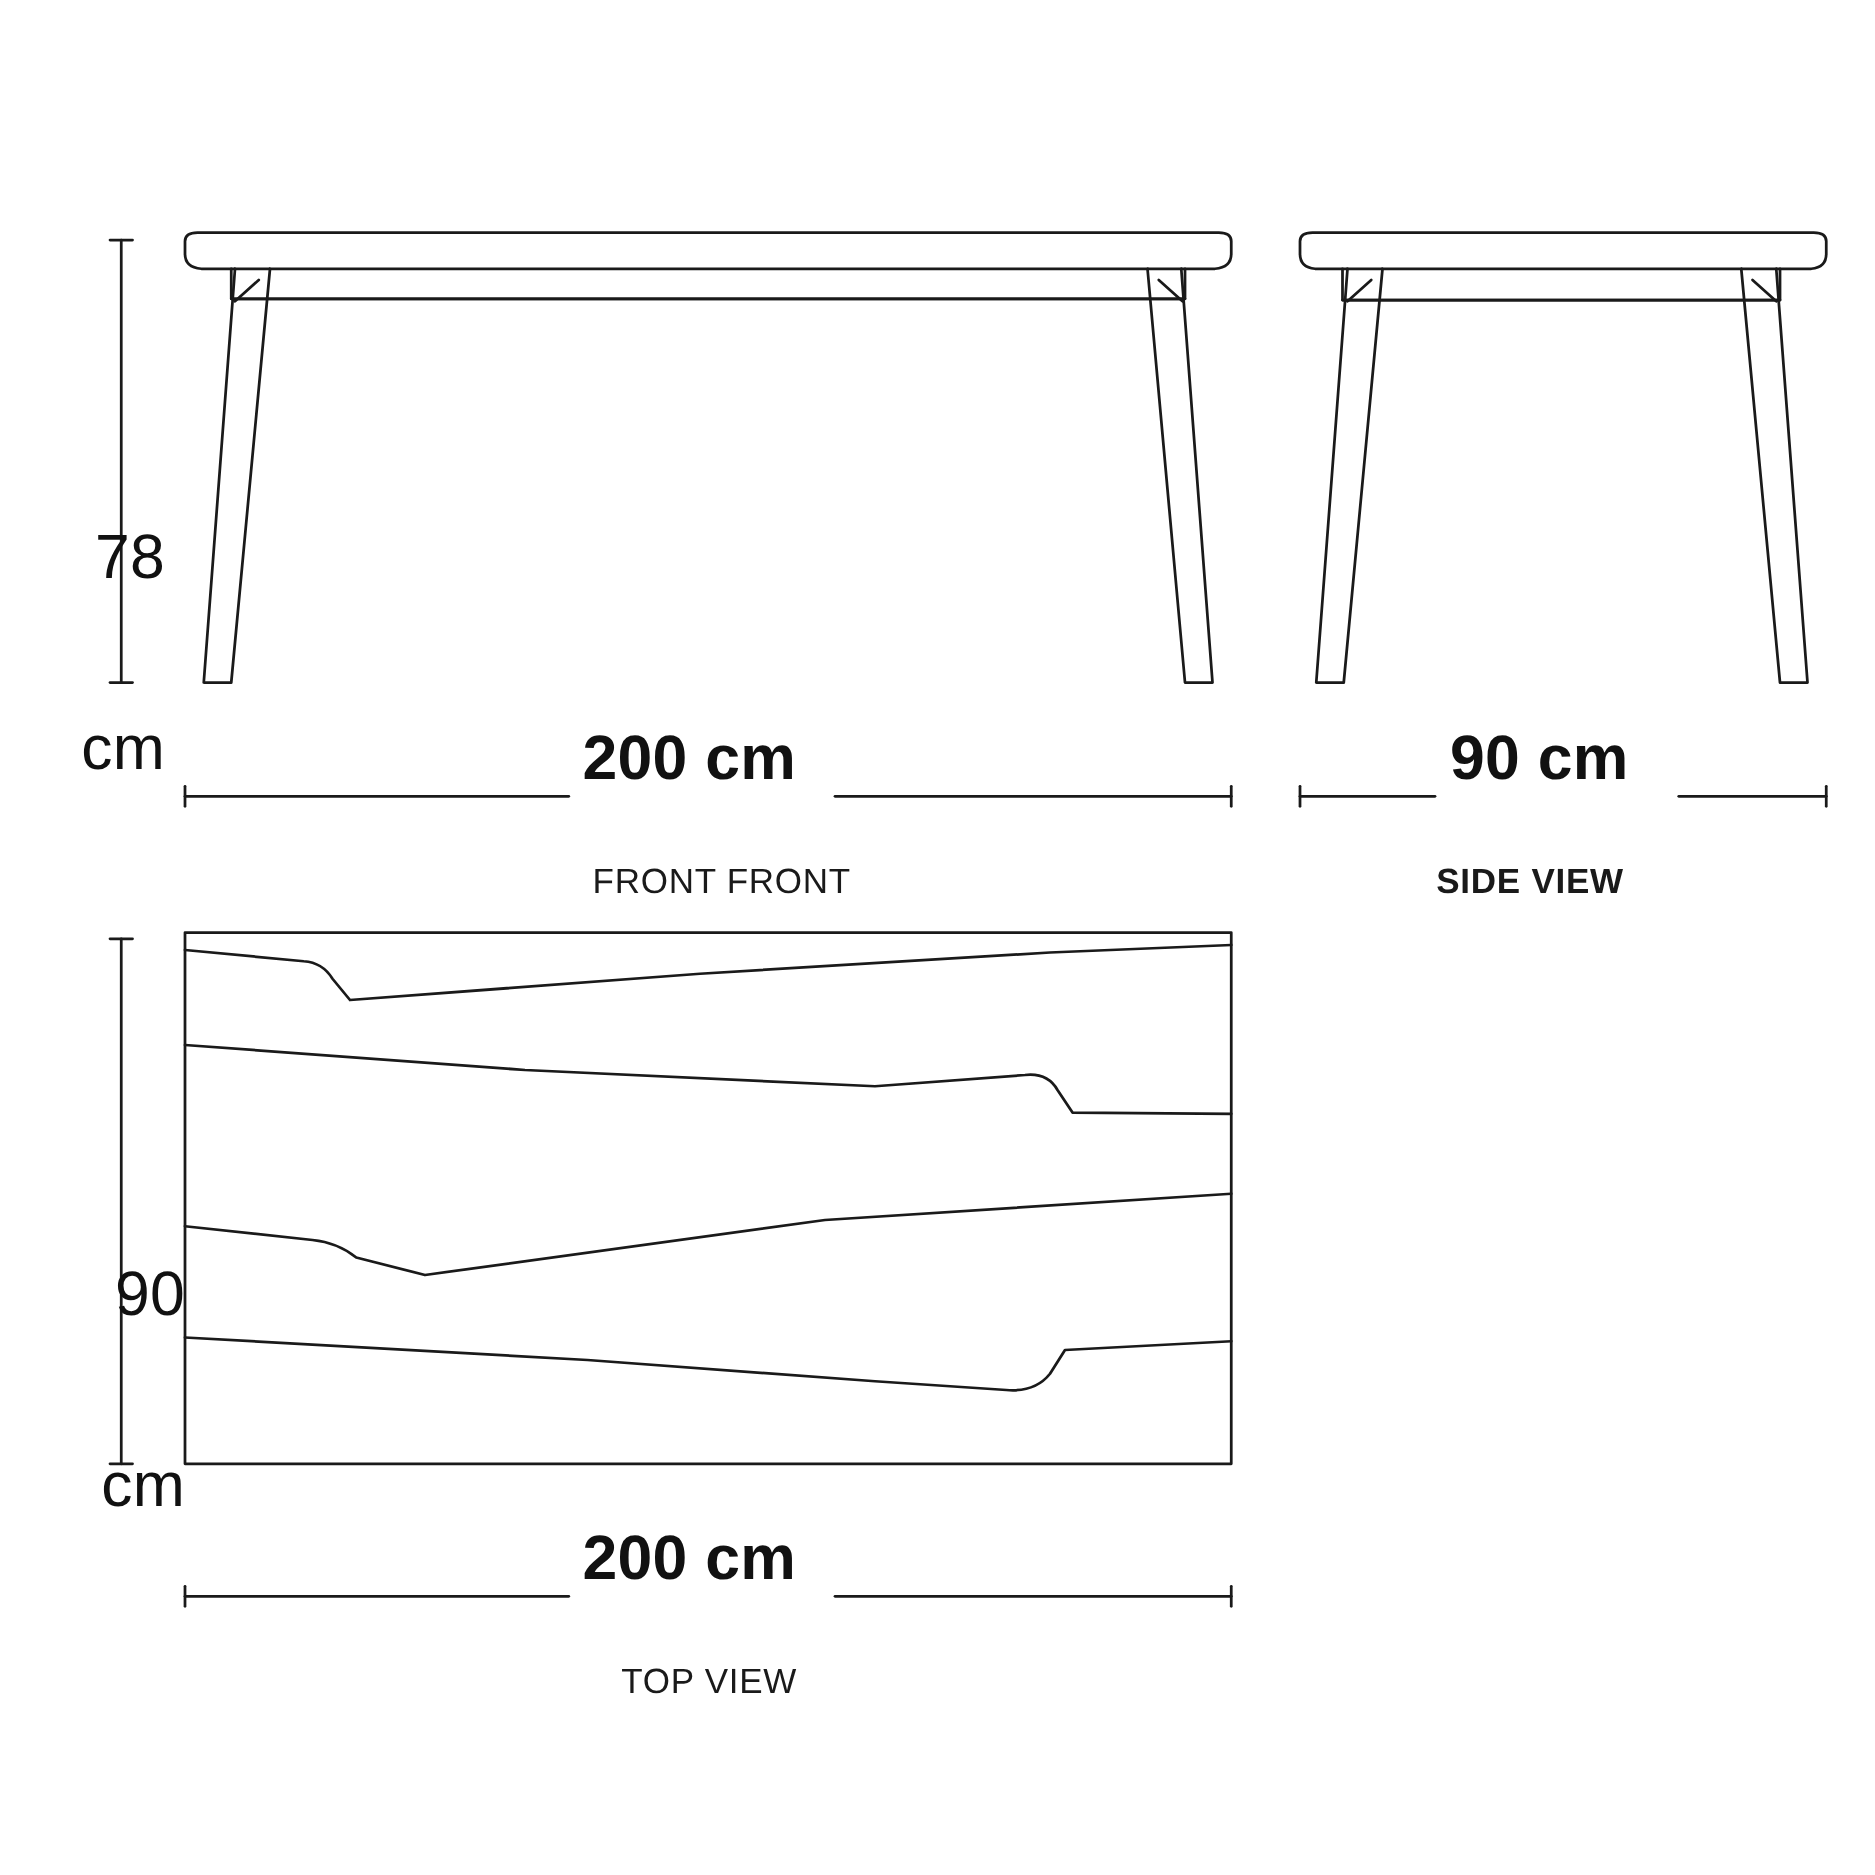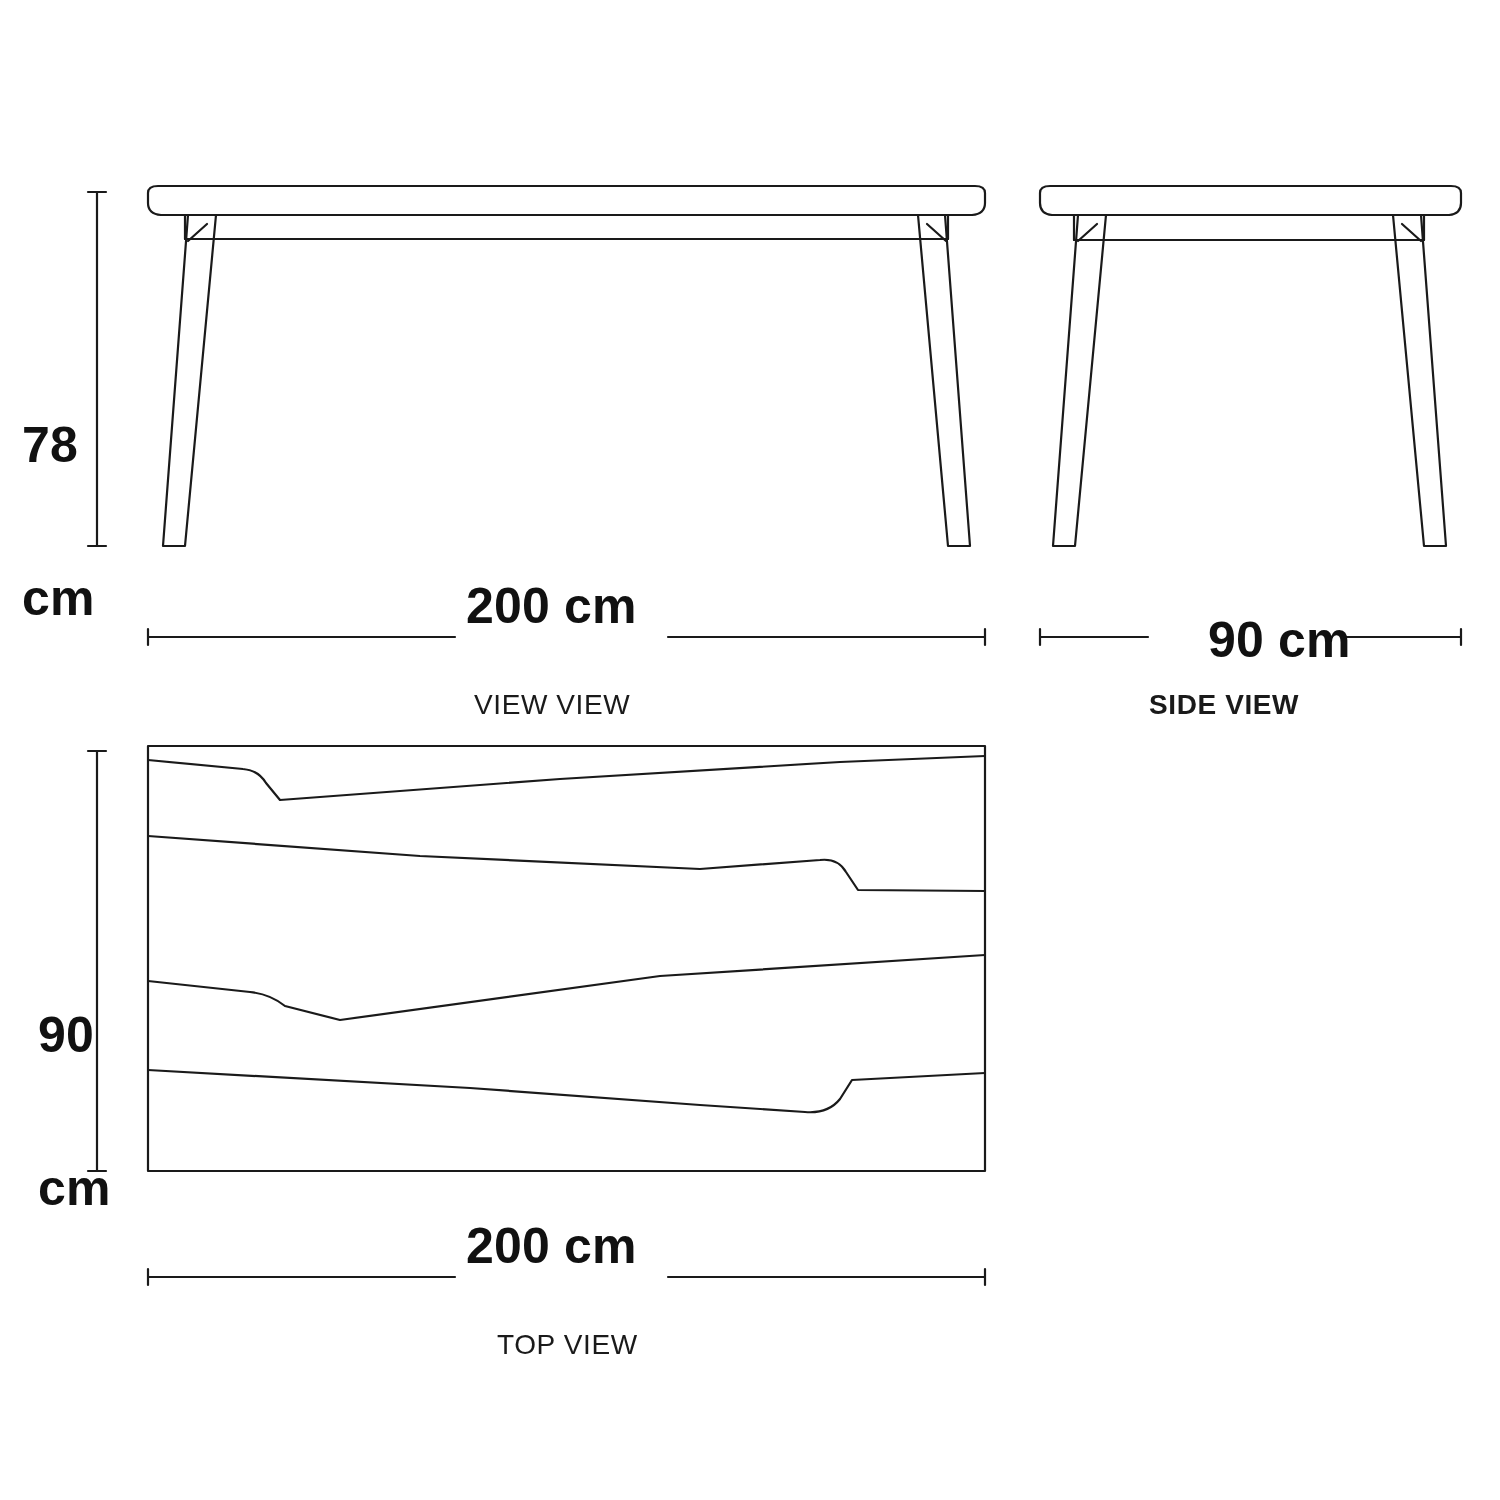--- a/index.html
+++ b/index.html
@@ -36,23 +36,23 @@
     letter-spacing: 0.2px;
     text-align: center;
   }
   .dim-big {
     font-size: 50px;
     font-weight: bold;
     color: #111111;
   }
   .dim-stack {
     font-size: 50px;
-    font-weight: bold;
+    font-weight: normal;
     color: #111111;
-    text-align: left;
+    text-align: right;
   }
   .view-cap {
     font-size: 28px;
     font-weight: normal;
     color: #1a1a1a;
     letter-spacing: 0.6px;
   }
 </style>
 </head>
 <body>
@@ -133,23 +133,23 @@
     </g>
   </svg>
 
   <div class="lbl dim-stack" style="left:22px; top:318px; width:110px;">
     <div>78</div>
     <div>cm</div>
   </div>
 
   <div class="lbl dim-big" style="left:466px; top:581px;">200 cm</div>
 
-  <div class="lbl view-cap" style="left:474px; top:691px;">VIEW VIEW</div>
+  <div class="lbl view-cap" style="left:474px; top:691px;">FRONT FRONT</div>
 
-  <div class="lbl dim-big" style="left:1160px; top:615px;margin-left:48px;">90 cm</div>
+  <div class="lbl dim-big" style="left:1160px; top:581px;">90 cm</div>
 
   <div class="lbl view-cap" style="left:1149px; top:691px;font-weight:bold;">SIDE VIEW</div>
 
   <div class="lbl dim-stack" style="left:38px; top:908px; width:110px;">
     <div>90</div>
     <div>cm</div>
   </div>
 
   <div class="lbl dim-big" style="left:466px; top:1221px;">200 cm</div>
 

